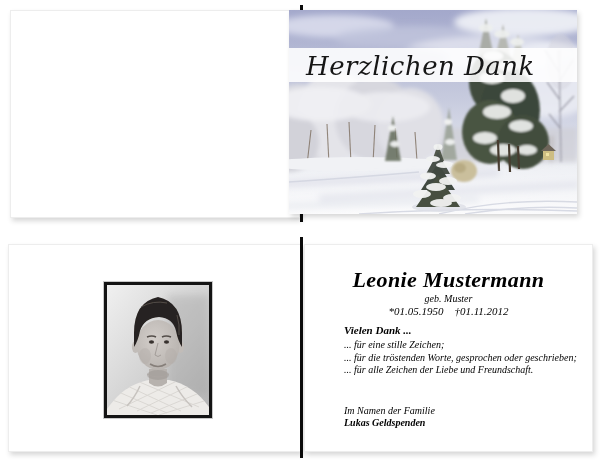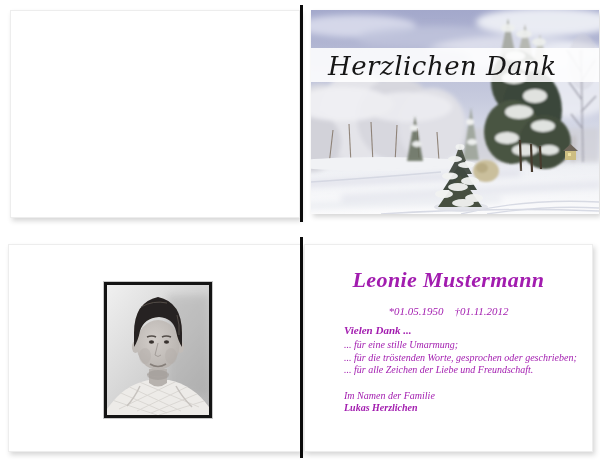--- a/index.html
+++ b/index.html
@@ -4,38 +4,38 @@
 <style>
   html,body{margin:0;padding:0;background:#ffffff;}
   .stage{position:relative;width:600px;height:460px;background:#ffffff;overflow:hidden;
          font-family:"Liberation Serif","DejaVu Serif",serif;}
   .card{position:absolute;background:#ffffff;border:1px solid #ededed;
         box-shadow:2px 3px 5px rgba(0,0,0,0.16);box-sizing:border-box;}
   .fold{position:absolute;width:3px;background:#0b0b0b;}
   
   .card-back{left:10px;top:10px;width:290px;height:208px;}
   .fold-top{left:300px;top:5px;height:217px;}
-  .card-front{left:311px;top:10px;width:288px;height:204px;border:none;overflow:hidden;}
+  .card-front{left:289px;top:10px;width:288px;height:204px;border:none;overflow:hidden;}
   .card-front svg{display:block;}
   
   .card-inside-left{left:8px;top:244px;width:293px;height:208px;}
   .fold-bottom{left:300px;top:237px;height:221px;}
   .card-inside-right{left:304px;top:244px;width:289px;height:208px;}
   .photo-frame{position:absolute;left:95px;top:37px;width:102px;height:130px;
                border:3px solid #141414;background:#d9d9d9;box-shadow:0 0 0 1px #c9c9c9;}
   .photo-frame svg{display:block;}
   
-  .ir{position:absolute;color:#a21caf;font-style:italic;}
+  .ir{position:absolute;color:#000000;font-style:italic;}
   .name{left:0;right:0;top:22px;text-align:center;font-size:22px;font-weight:bold;letter-spacing:.4px;}
   .birth{left:0;right:0;top:48px;text-align:center;font-size:10px;}
   .dates{left:0;right:0;top:60px;text-align:center;font-size:11px;}
   .dates .death{margin-left:11px;}
   .thanks-block{left:39px;top:79px;right:4px;font-size:10px;line-height:12.4px;}
   .thanks-head{font-weight:bold;font-size:11px;margin-bottom:3px;}
-  .closing{margin-top:13px;}
+  .closing{margin-top:28px;}
   .closing-name{font-weight:bold;}
 </style>
 </head>
 <body>
 
 <div class="stage">
 
   <div>
     <div class="card card-back"></div>
     <div class="fold fold-top"></div>
@@ -267,27 +267,28 @@
             <path d="M34,22 Q46,15 60,18 M70,30 Q73,40 72,50" stroke="#5e5752" stroke-width="1" fill="none" opacity=".8"></path>
           </g>
         </svg>
       </div>
     </div>
 
     <div class="fold fold-bottom"></div>
 
     <div class="card card-inside-right">
       <div class="ir name">Leonie Mustermann</div>
+      <div class="ir birth">geb. Muster</div>
       <div class="ir dates">
         <span>*01.05.1950</span><span class="death">†01.11.2012</span>
       </div>
       <div class="ir thanks-block">
         <div class="thanks-head">Vielen Dank ...</div>
-        <div class="thanks-line">... für eine stille Umarmung;</div>
+        <div class="thanks-line">... für eine stille Zeichen;</div>
         <div class="thanks-line">... für die tröstenden Worte, gesprochen oder geschrieben;</div>
         <div class="thanks-line">... für alle Zeichen der Liebe und Freundschaft.</div>
         <div class="closing">Im Namen der Familie</div>
-        <div class="closing-name">Lukas Herzlichen</div>
+        <div class="closing-name">Lukas Geldspenden</div>
       </div>
     </div>
   </div>
 
 </div>
 
 </body></html>

